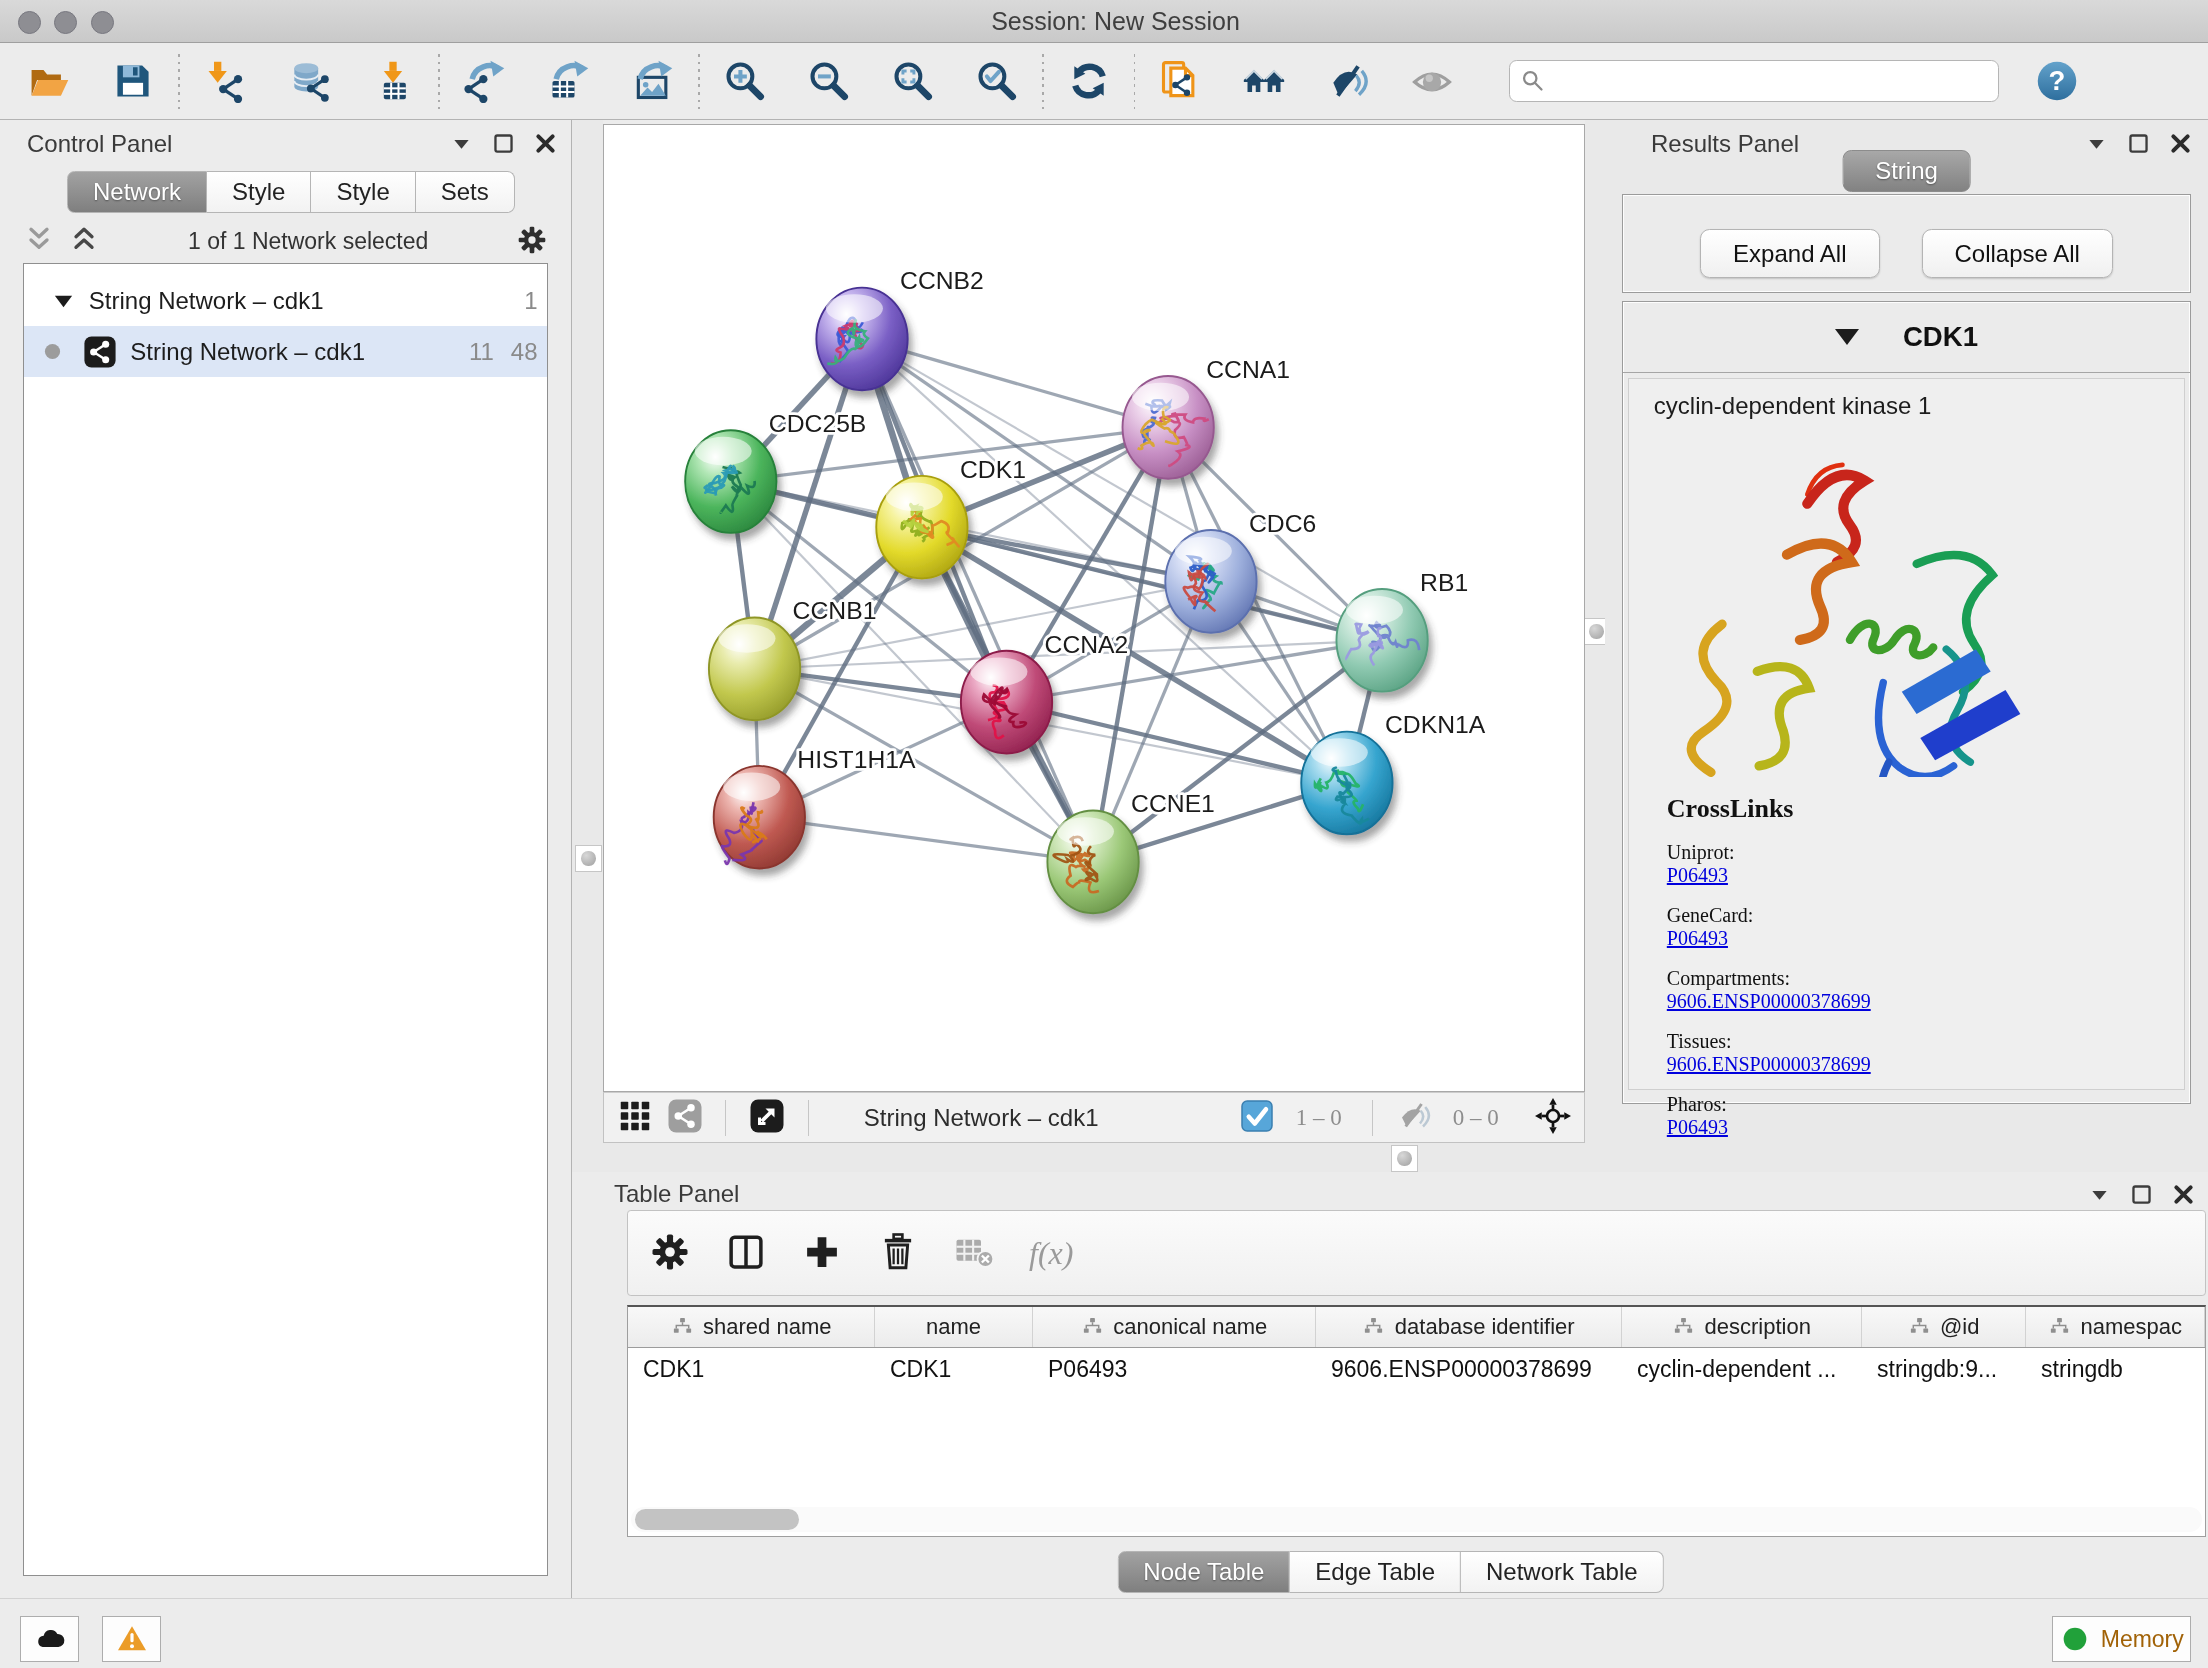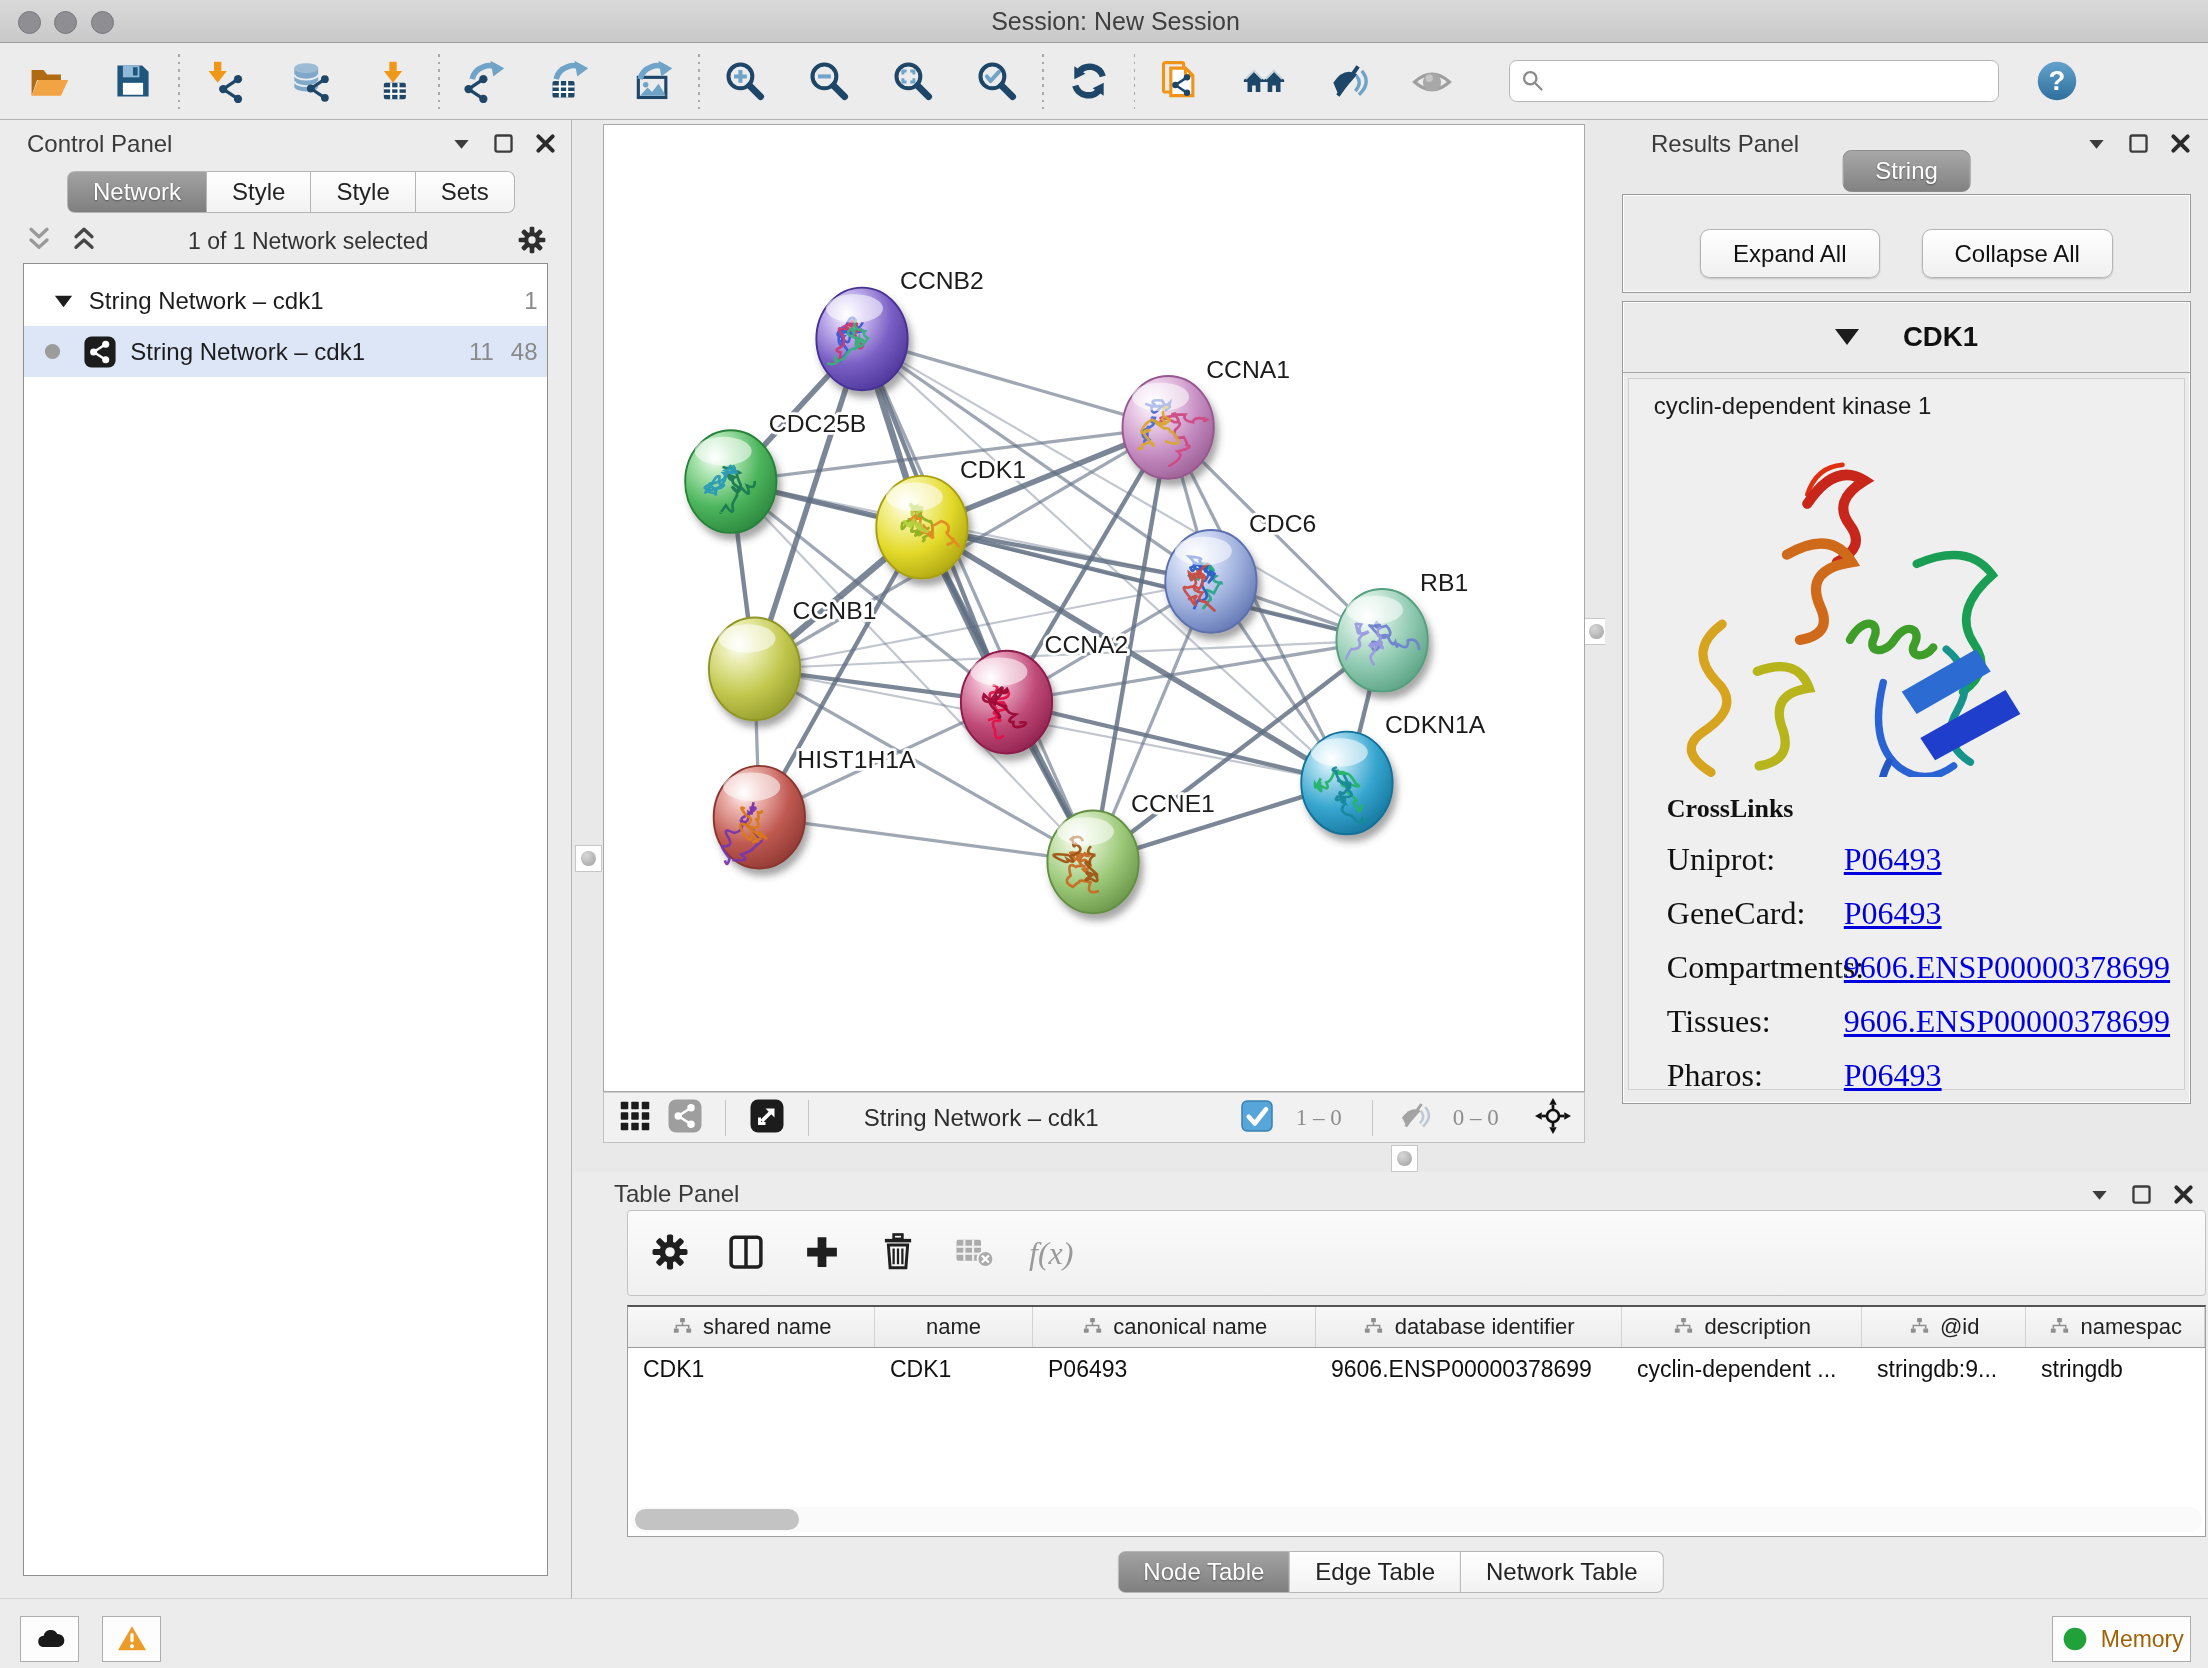--- a/index.html
+++ b/index.html
@@ -83,21 +83,21 @@
     box-shadow:0 1px 1.9px rgba(0,0,0,.18);}
   .gene-head{height:70px;display:flex;align-items:center;justify-content:center;gap:44px;
     border-bottom:1px solid #a5a5a5;}
   .gene-head .tri{width:0;height:0;border:12.4px solid transparent;border-top:16px solid #1c1c1c;margin-top:11.4px;}
   .gene-name{font-size:27.6px;font-weight:bold;color:#111;}
   .gene-body{margin:4.8px;background:#efefef;border:1px solid #cfcfcf;height:710px;position:relative;}
   .gene-desc{font-size:24px;color:#1c1c1c;padding:13.3px 0 0 25px;}
   .protein{position:absolute;left:34px;top:46px;}
   .crosslinks{position:absolute;left:38px;top:415px;font-family:"Liberation Serif",serif;}
   .cl-head{font-size:26px;font-weight:bold;color:#111;}
-  .cl-row{display:flex;margin-top:17px;font-size:32px;}
+  .cl-row{display:flex;margin-top:17px;font-size:20px;flex-direction:column;}
   .cl-label{width:177px;color:#111;}
   .cl-link{color:#0000dd;text-decoration:underline;}
   
   .table-panel{left:572px;top:1172px;width:1637px;height:426px;background:#ececec;}
   .tp-head{position:absolute;left:42px;top:7.6px;}
   .tp-winicons{position:absolute;right:13.3px;top:9.5px;}
   .tp-toolbar{position:absolute;left:55px;top:38px;width:1579px;height:86px;
     background:linear-gradient(#fbfbfb,#f0f0f0);border:1px solid #c2c2c2;border-radius:3.8px;
     display:flex;align-items:center;gap:34px;padding:0 21px;box-sizing:border-box;}
   .tp-toolbar svg{width:42px;height:42px;}

